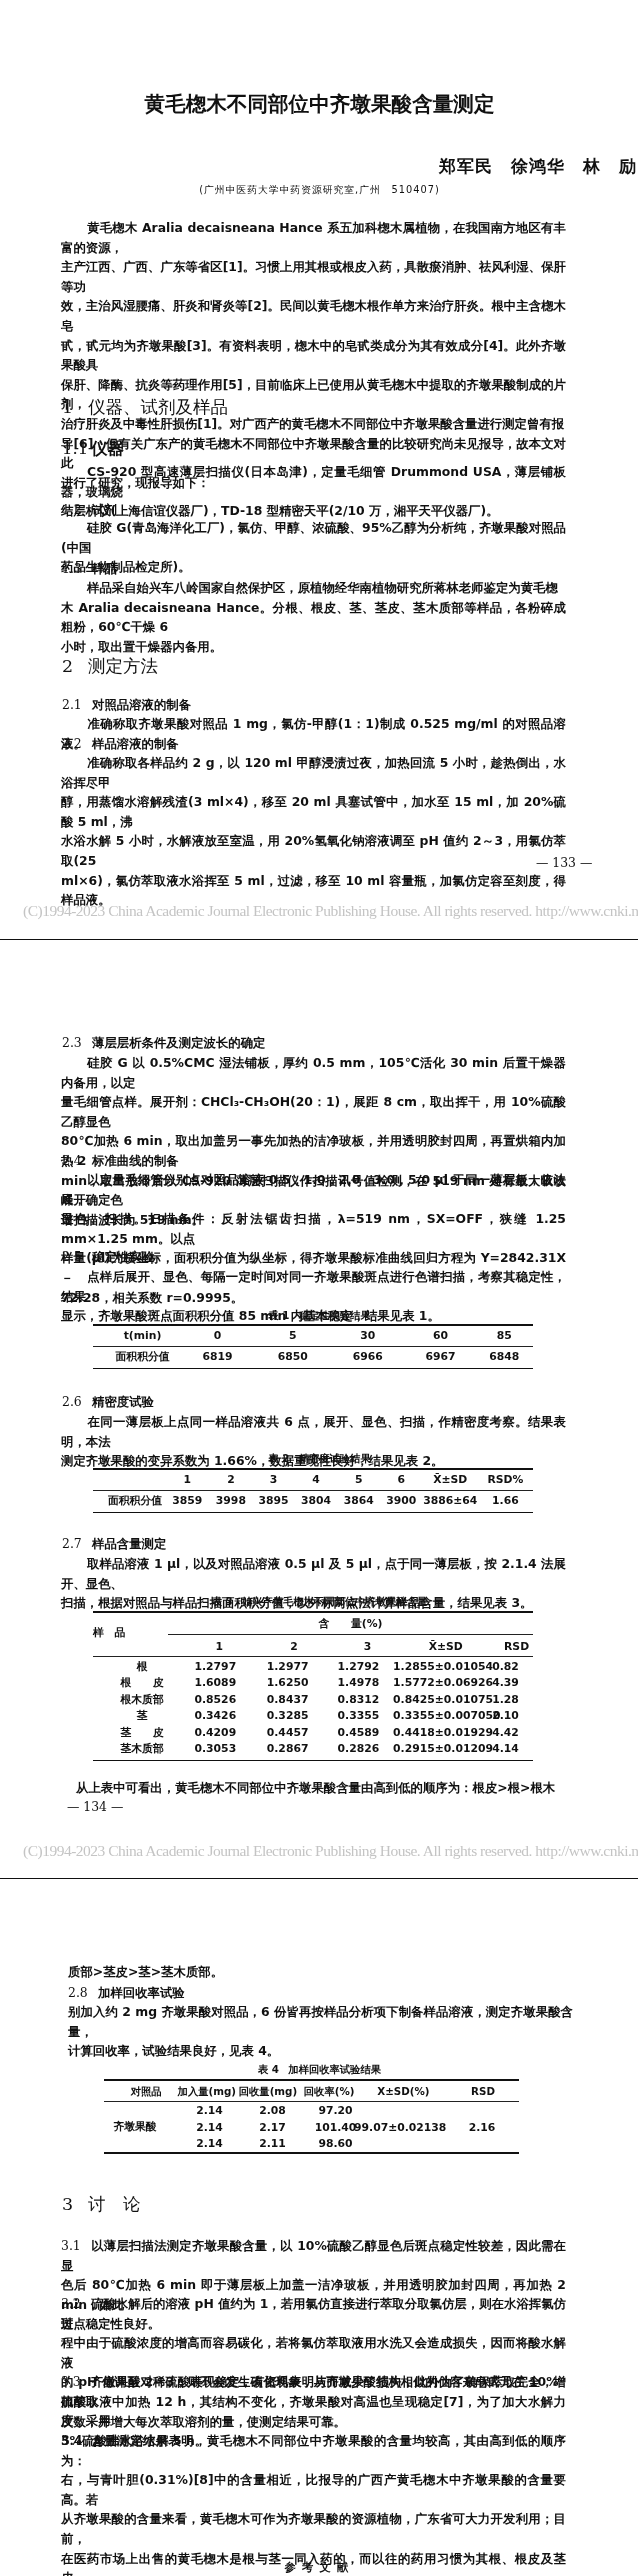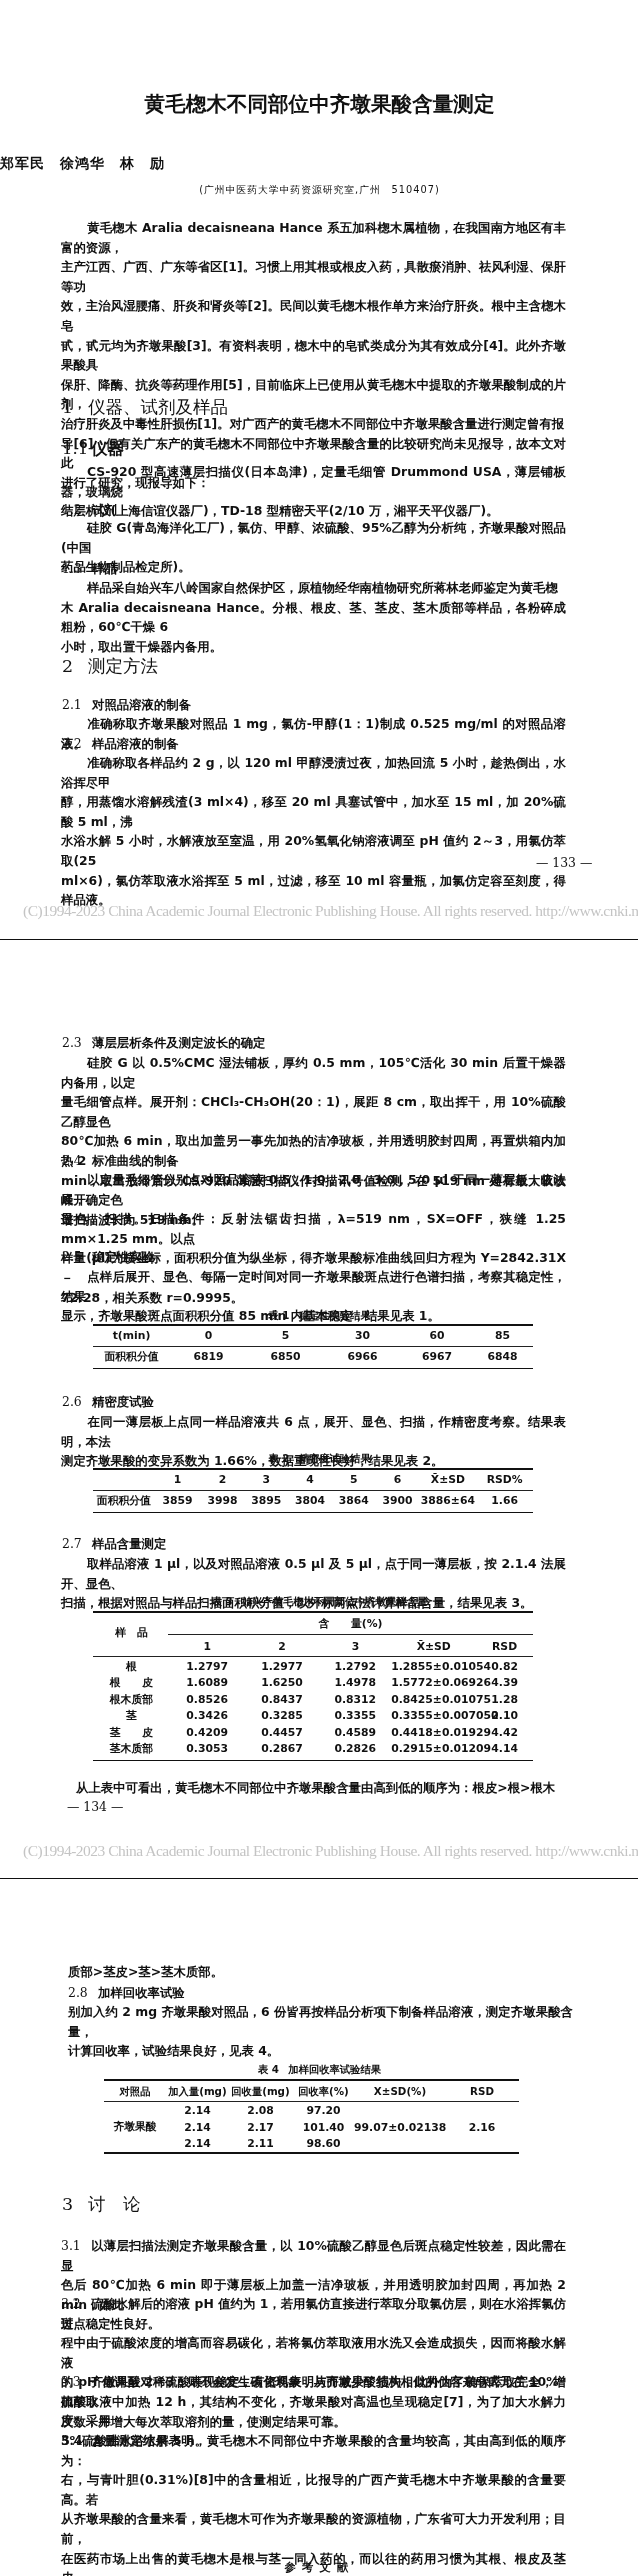--- a/index.html
+++ b/index.html
@@ -1,38 +1,38 @@
 <!DOCTYPE html>
 <html style="font-size:8.2px"><head>
 <meta charset="utf-8">
 <style>
   html, body { margin:0; padding:0; background:#ffffff; }
   body { width:639px; height:2819px; position:relative; overflow:hidden;
          font-family:"DejaVu Sans","Liberation Sans",sans-serif; color:#111; }
   .abs { position:absolute; }
   .title { left:0; width:639px; text-align:center; font-family:"DejaVu Serif","Liberation Serif",serif;
            font-size:20.6px; font-weight:bold; letter-spacing:0px; line-height:25px; }
-  .authors { left:0; width:637px; text-align:left; font-size:14px; font-weight:bold; letter-spacing:1px; }
+  .authors { left:0; width:637px; text-align:right; font-size:17px; font-weight:bold; letter-spacing:1px; }
   .affil { left:0; width:639px; text-align:center; font-size:9.8px; letter-spacing:1px; }
   .para { left:61px; width:505px; font-size:12.4px; line-height:19.6px; font-weight:bold; text-align:justify; }
   .para .indent { display:inline-block; width:26px; }
   .h1 { left:62px; font-family:"DejaVu Serif","Liberation Serif",serif; font-size:17.5px; line-height:20.6px; }
   .h1 .num { display:inline-block; width:26px; }
   .h2big { left:62px; font-size:16.5px; line-height:20.6px; font-weight:bold; }
   .h2big .num { display:inline-block; width:29px; font-weight:normal; font-family:"DejaVu Serif","Liberation Serif",serif; }
   .h2 { left:62px; font-size:12.4px; line-height:15.5px; font-weight:bold; }
   .h2 .num { display:inline-block; width:30px; font-family:"DejaVu Serif","Liberation Serif",serif; font-weight:normal; }
   .pagenum { font-family:"DejaVu Serif","Liberation Serif",serif; font-size:12.4px; }
   .watermark { left:23px; font-family:"Liberation Serif","DejaVu Serif",serif; font-size:15.5px; color:#c4c4c4; letter-spacing:-0.5px; white-space:nowrap; }
   .pagesep { left:0; width:639px; height:1px; background:#111; }
   .caption { left:0; width:639px; text-align:center; font-size:10.3px; font-weight:bold; }
   .caption .num { margin-right:9.3px; }
   .rule { height:1.5px; background:#111; }
   .rule-thin { height:1px; background:#222; }
-  .trow { display:flex; font-size:10.8px; font-weight:bold; line-height:14.4px; }
+  .trow { display:flex; font-size:10.8px; font-weight:bold; line-height:14.4px;margin-left:12px; }
   .trow span { text-align:center; }
   .refhead { left:0; width:639px; text-align:center; font-size:11.3px; font-weight:bold; letter-spacing:6.2px; }
   .conc { left:76px; width:495px; font-size:12.4px; font-weight:bold; line-height:19.6px; }
 </style>
 </head>
 <body>
 
 <div class="abs title" style="top:92px;">黄毛楤木不同部位中齐墩果酸含量测定</div>
 <div class="abs authors" style="top:155px;">郑军民　徐鸿华　林　励</div>
 <div class="abs affil" style="top:184px;">(广州中医药大学中药资源研究室,广州　510407)</div>
@@ -172,21 +172,21 @@
 <div class="abs h2" style="top:1536px;"><span class="num">2.7</span><span>样品含量测定</span></div>
 <div class="abs para" style="top:1554px;">
   <div><span class="indent"></span><span>取样品溶液 1 μl，以及对照品溶液 0.5 μl 及 5 μl，点于同一薄层板，按 2.1.4 法展开、显色、</span></div>
   <div>扫描，根据对照品与样品扫描面积积分值，以外标两点法计算样品含量，结果见表 3。</div>
 </div>
 
 <div class="abs caption" style="top:1595px;"><span class="num">表 3</span><span>始兴产黄毛楤木不同部位中齐墩果酸含量</span></div>
 <div class="abs" style="top:1611px; left:93px; width:440px;">
   <div class="rule"></div>
   <div style="position:relative; height:43px;">
-    <div style="position:absolute; left:0; top:13.4px; width:77px; text-align:center; font-size:10.8px; font-weight:bold;">样　品</div>
+    <div style="position:absolute; left:0; top:13.4px; width:77px; font-size:10.8px; font-weight:bold;">样　品</div>
     <div style="position:absolute; left:75px; top:4.1px; width:365px; text-align:center; font-size:10.8px; font-weight:bold;">含　　量(%)</div>
     <div style="position:absolute; left:75px; top:21.6px; width:365px; height:1px; background:#222;"></div>
     <div class="trow" style="position:absolute; left:0; top:27px; width:440px;">
       <span style="width:77px"></span>
       <span style="width:75px">1</span>
       <span style="width:75px">2</span>
       <span style="width:72px">3</span>
       <span style="width:85px">X̄±SD</span>
       <span style="width:57px">RSD</span>
     </div>

